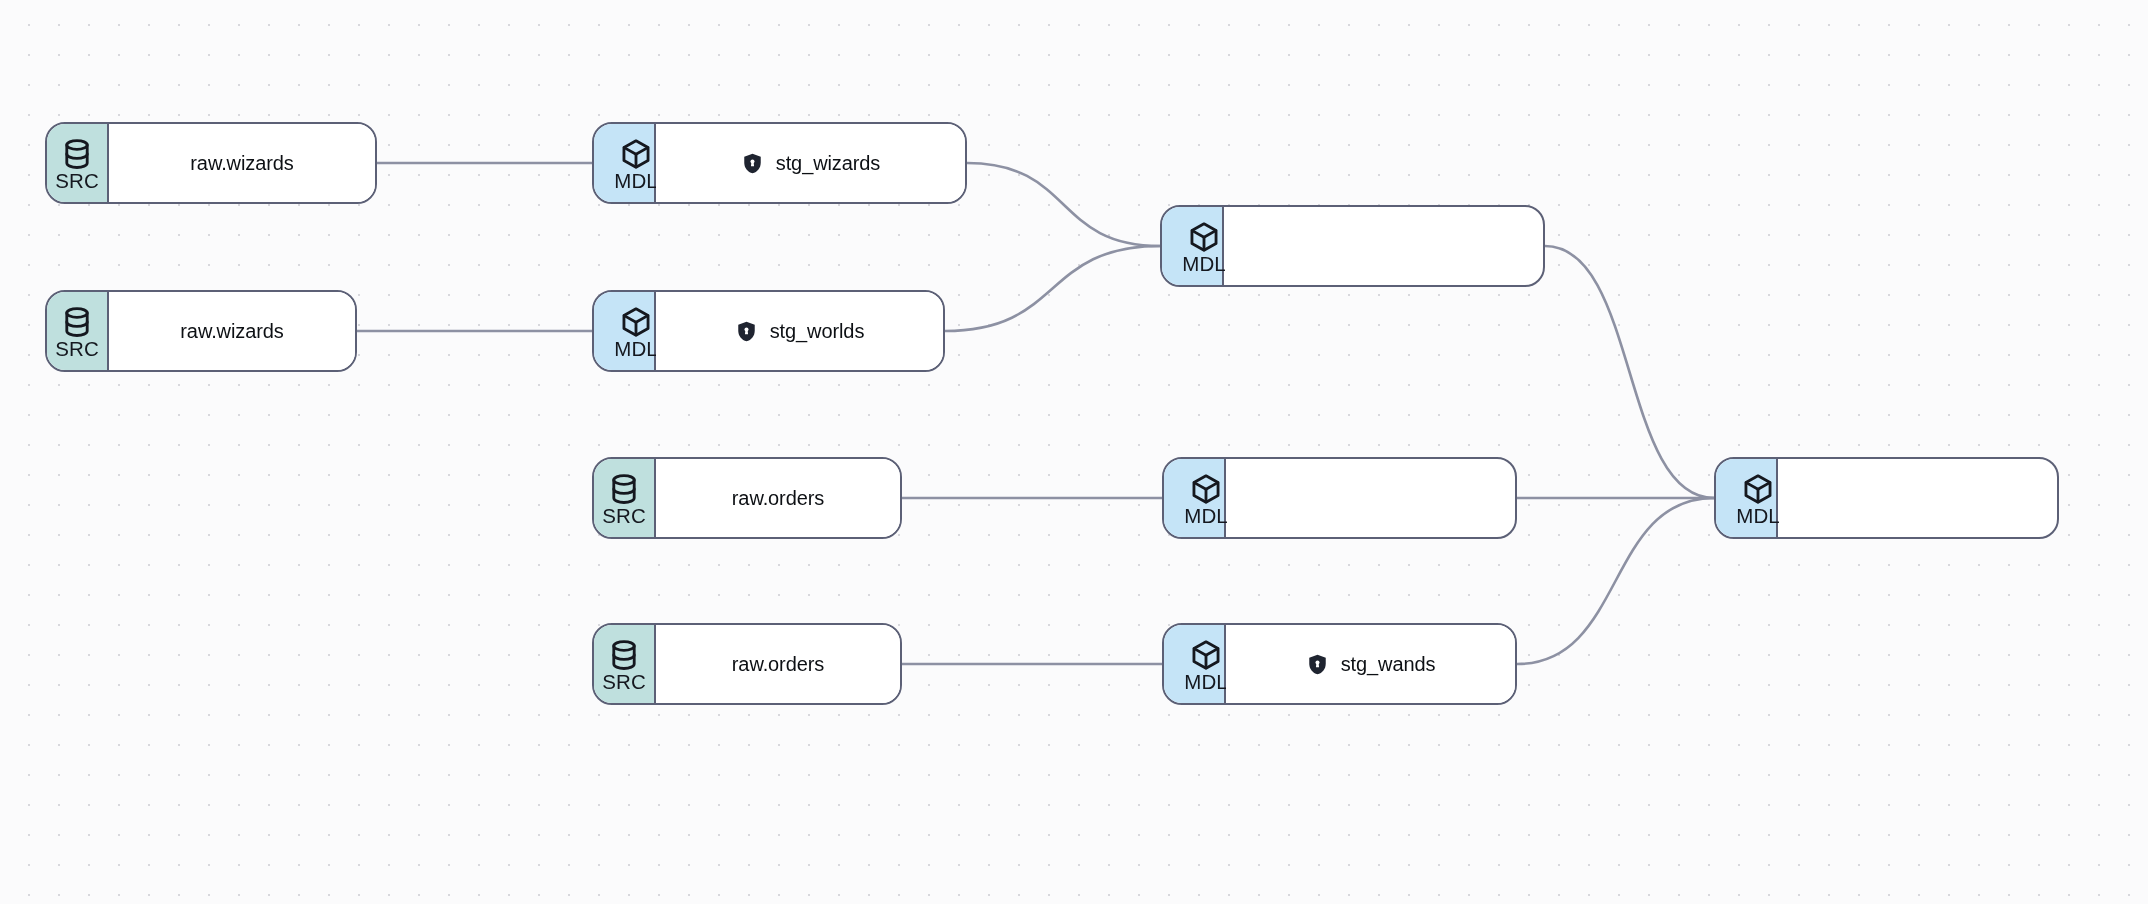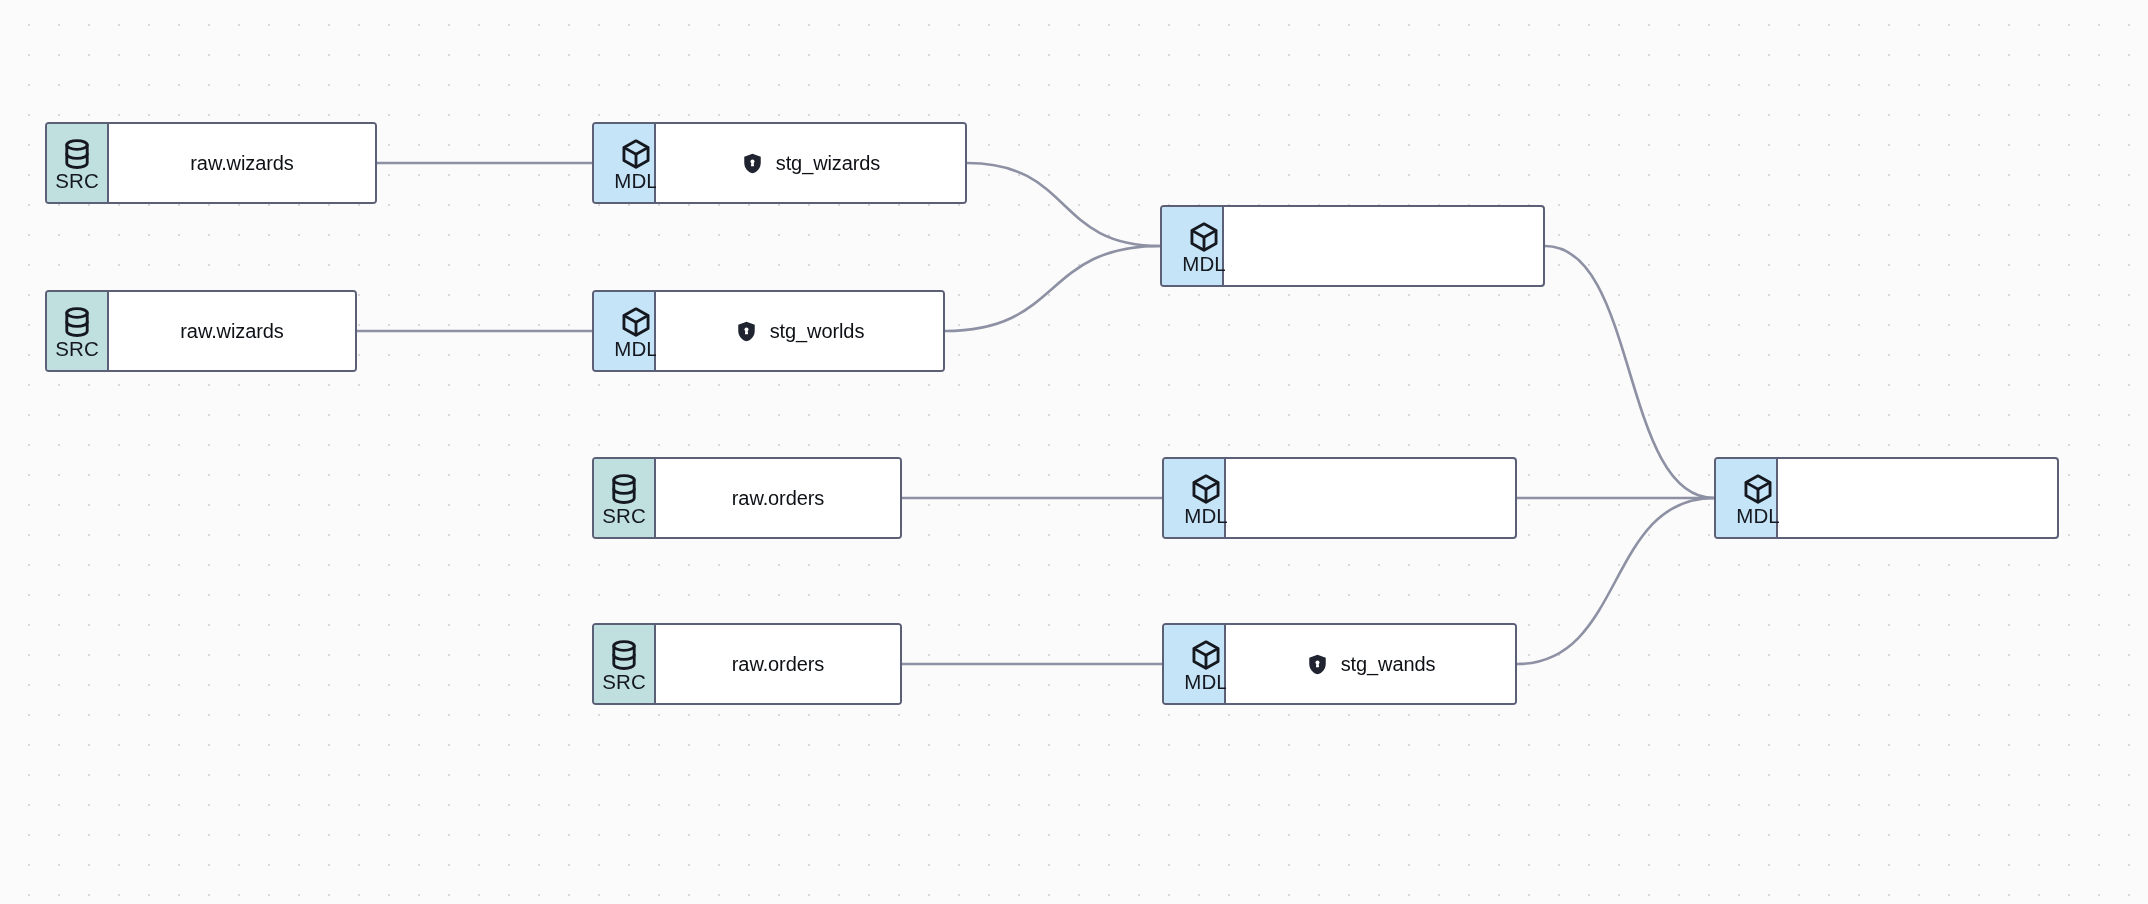--- a/index.html
+++ b/index.html
@@ -20,21 +20,21 @@
   #edge-layer {
     position: absolute; left: 0; top: 0;
     width: 2148px; height: 904px;
     pointer-events: none;
   }
   .node {
     position: absolute;
     display: flex;
     align-items: stretch;
     border: 2.2px solid #5c6076;
-    border-radius: 4px;
+    border-radius: 20px;
     background: #ffffff;
     overflow: hidden;
   }
   .badge {
     flex: 0 0 auto;
     width: 62px;
     display: flex;
     flex-direction: column;
     align-items: center;
     justify-content: center;

